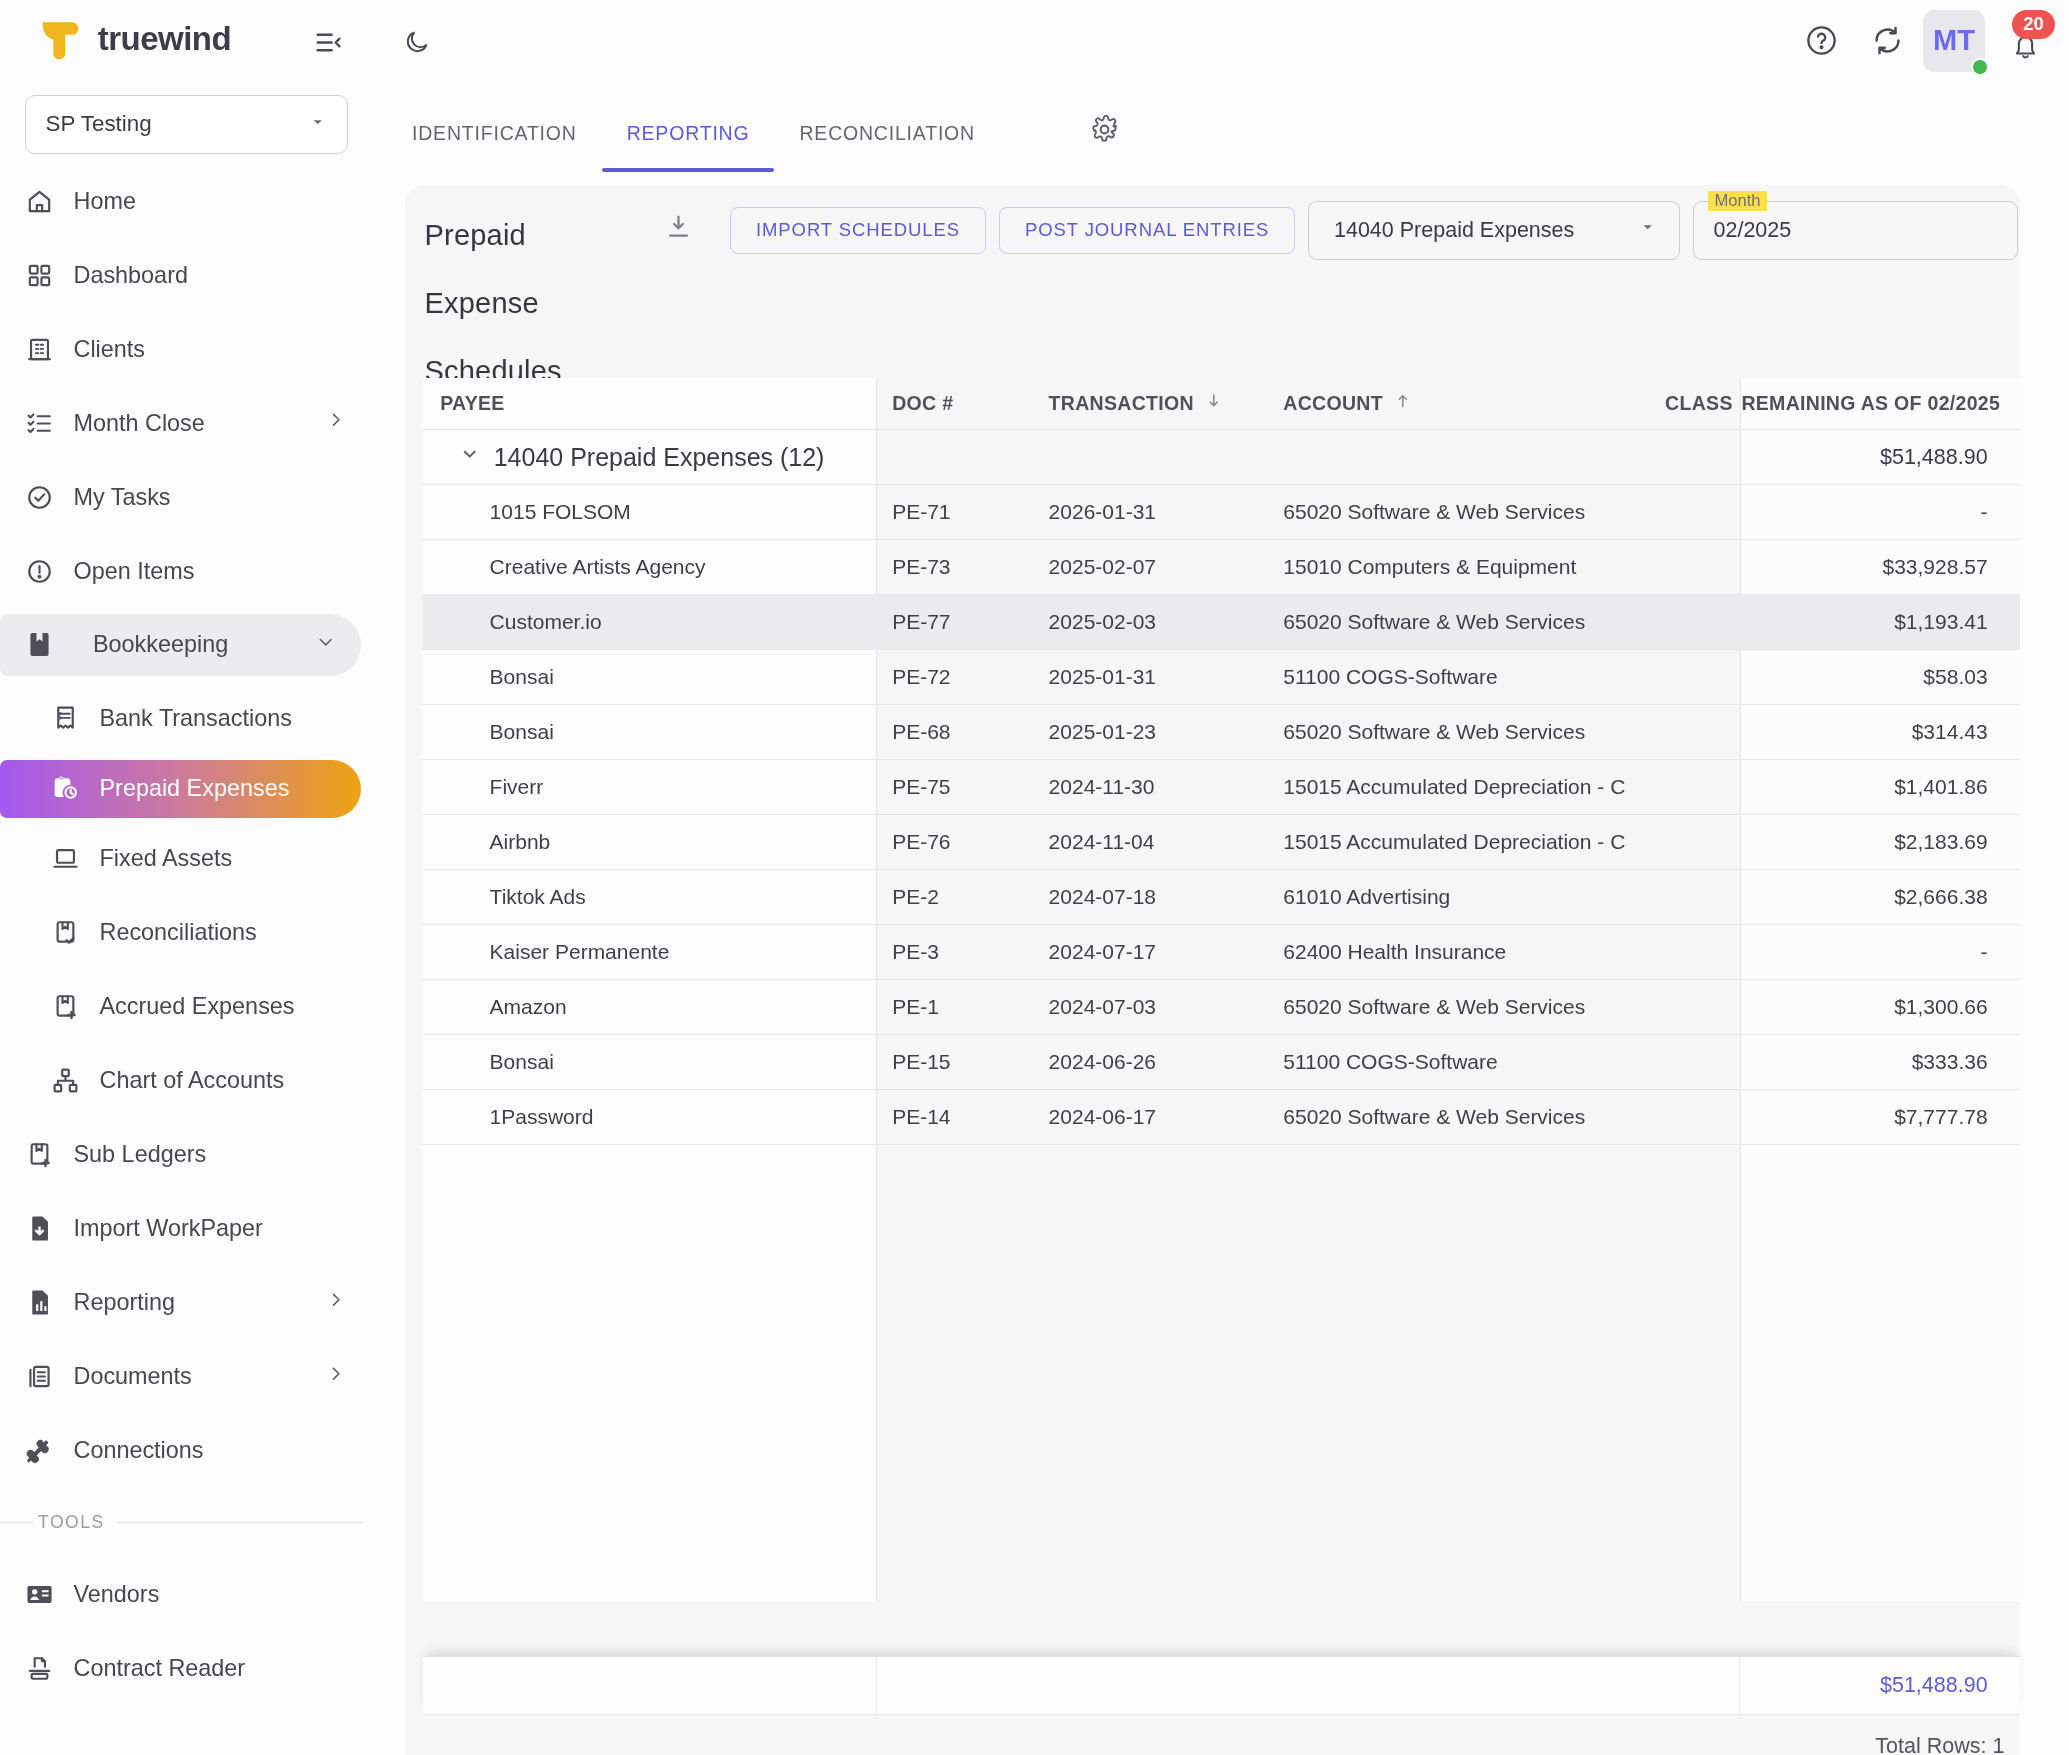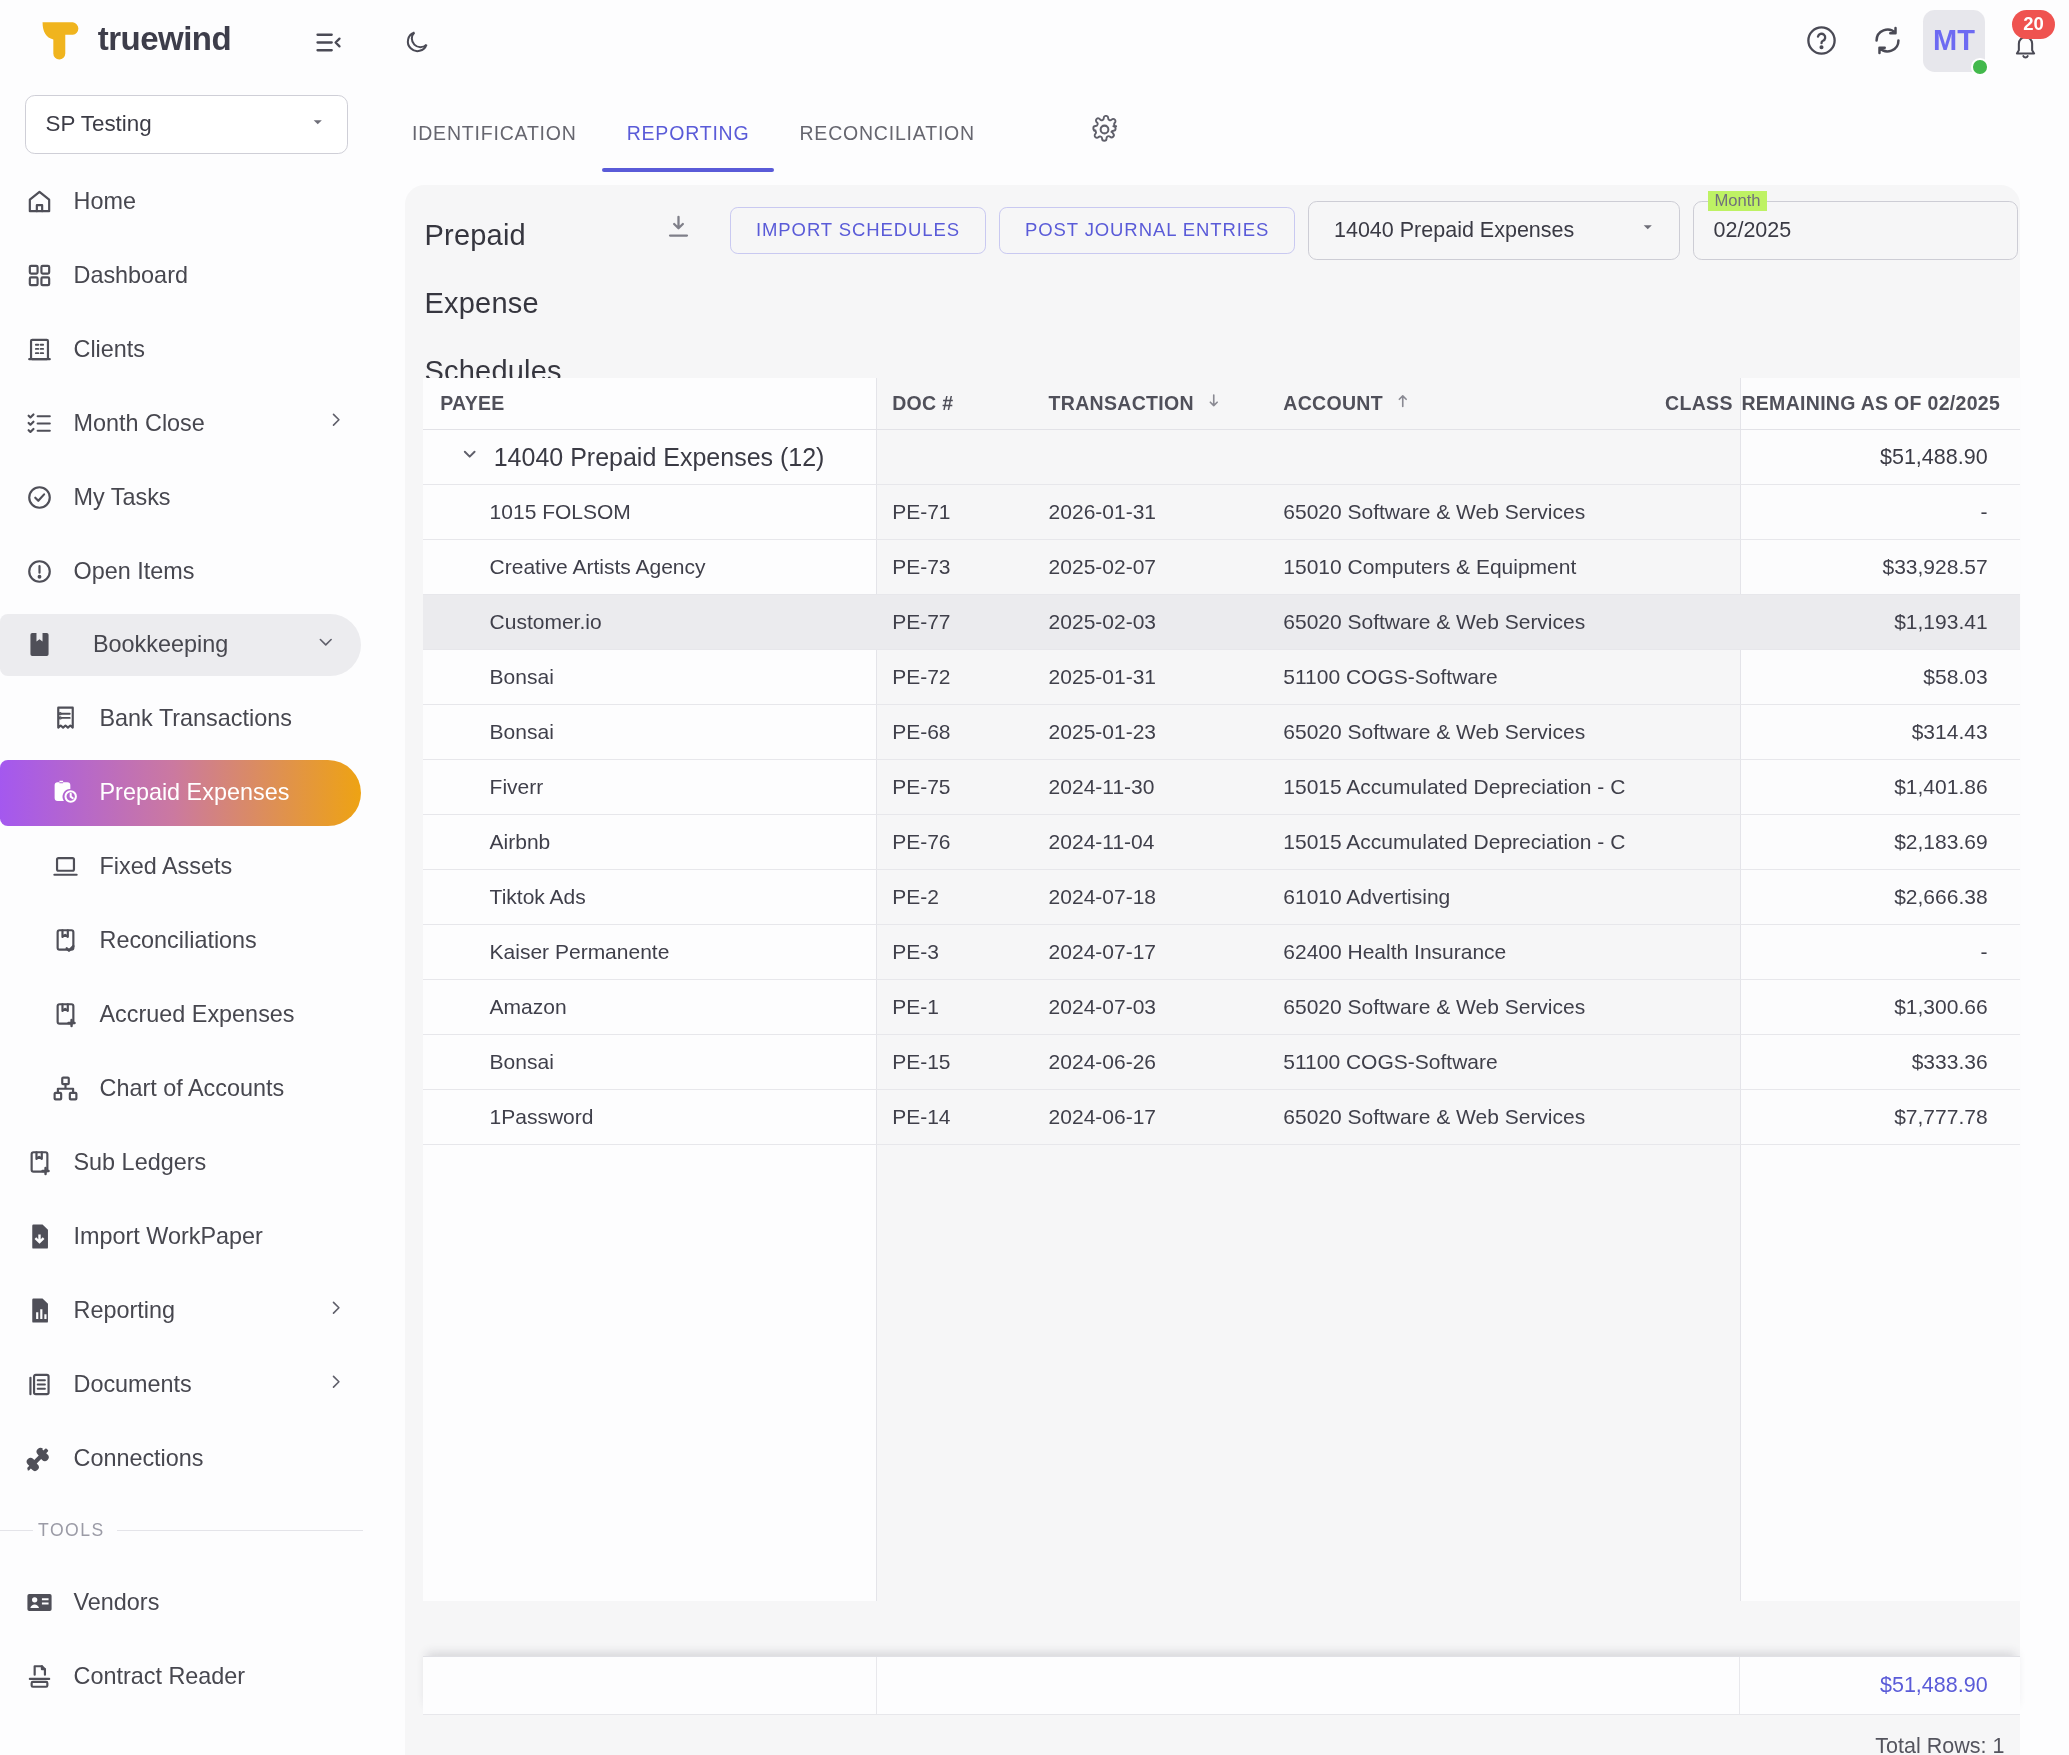--- a/index.html
+++ b/index.html
@@ -29,21 +29,21 @@
   .nav { position:absolute; left:0; top:82px; width:371px; }
   .nav-item { display:flex; align-items:center; height:74px; padding-left:25px; gap:19.5px;
               font-size:23.4px; color:#47474f; cursor:pointer; width:371px; }
   .nav-item .nicon { width:29px; height:29px; flex:0 0 29px; color:#4f4f58; }
   .nav-item .nicon svg { width:29px; height:29px; display:block; }
   .nav-item .chev { margin-left:auto; margin-right:25px; color:#5f5f6a; }
   .nav-item.indent { padding-left:51px; }
   .nav-item.hl-gray { background:#ececef; width:361px; height:62px; margin:5.9px 0;
                       border-radius:7.8px 31px 31px 7.8px;gap:39px; }
   .nav-item.hl-gradient { background:linear-gradient(90deg,#a458ef 0%,#cb79a0 48%,#eea313 100%);
-                          color:#fff; width:361px; height:66px; margin:3.9px 0;
+                          color:#fff; width:361px; height:58px; margin:3.9px 0;
                           border-radius:7.8px 33px 33px 7.8px; }
   .nav-item.hl-gradient .nicon { color:#fff; }
   .tools-div { display:flex; align-items:center; height:19.5px; margin:25px 0 25px 0; width:363px; }
   .tools-div .l1 { width:33px; height:1px; background:#e4e4e9; }
   .tools-div .l2 { flex:1; height:1px; background:#e4e4e9; margin-left:11.7px; }
   .tools-div .tl { font-size:17.6px; letter-spacing:1.5px; color:#9b9ba6; margin-left:5px; }
 
   
   .tabs { position:absolute; left:387px; top:98px; display:flex; height:70px; }
   .tab { position:relative; display:flex; align-items:center; padding:0 25px; font-size:19.5px;
@@ -63,21 +63,21 @@
   .obtn { position:absolute; top:21.5px; height:47px; border:1.5px solid #c9c9f1; border-radius:7.8px;
           background:transparent; color:#5a5bd8; font-size:18.5px; font-weight:500; letter-spacing:0.9px;
           padding:0 25px; cursor:pointer; font-family:"Liberation Sans", sans-serif; }
   .acct-select { position:absolute; left:903px; top:15.6px; width:372px; height:59px; border:1.5px solid #cdcdd5;
                  border-radius:8.8px; display:flex; align-items:center; padding:0 21.5px 0 25px;
                  font-size:21.5px; color:#3a3a44; cursor:pointer; }
   .acct-select .spacer { flex:1; }
   .month-field { position:absolute; left:1288px; top:15.6px; width:325px; height:59px; border:1.5px solid #cdcdd5;
                  border-radius:8.8px; display:flex; align-items:center; padding:0 19.5px; font-size:21.5px;
                  color:#3a3a44; }
-  .month-field .mlabel { position:absolute; top:-10.7px; left:13.7px; background:#bef264; padding:0 6.8px;
+  .month-field .mlabel { position:absolute; top:-10.7px; left:13.7px; background:#fde047; padding:0 6.8px;
                          font-size:16.6px; color:#70707b; }
 
   
   .tablewrap { position:absolute; left:17.6px; top:193px; width:1597px; height:1223px; }
   .strip-left  { position:absolute; left:0; top:0; width:454px; height:100%; background:#fdfdfe;
                  border-right:1px solid #e4e4e9; }
   .strip-right { position:absolute; left:1317px; top:0; width:281px; height:100%; background:#fcfcfd;
                  border-left:1px solid #e4e4e9; }
   .tgrid { position:relative; display:grid; grid-template-columns:454px 146px 247px 390px 79px 281px; }
   .thead { height:52px; border-bottom:1px solid #e2e2e7; }

